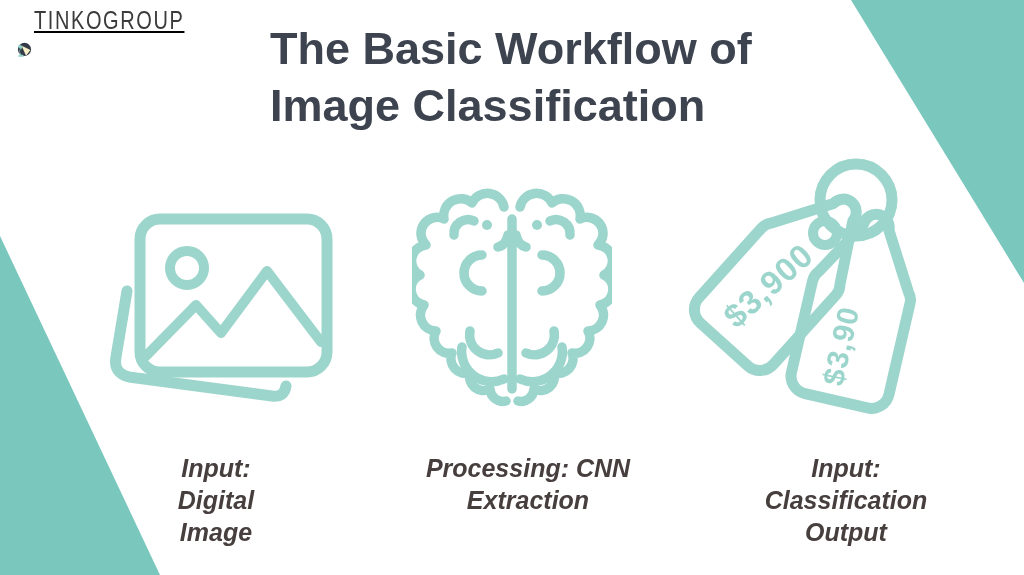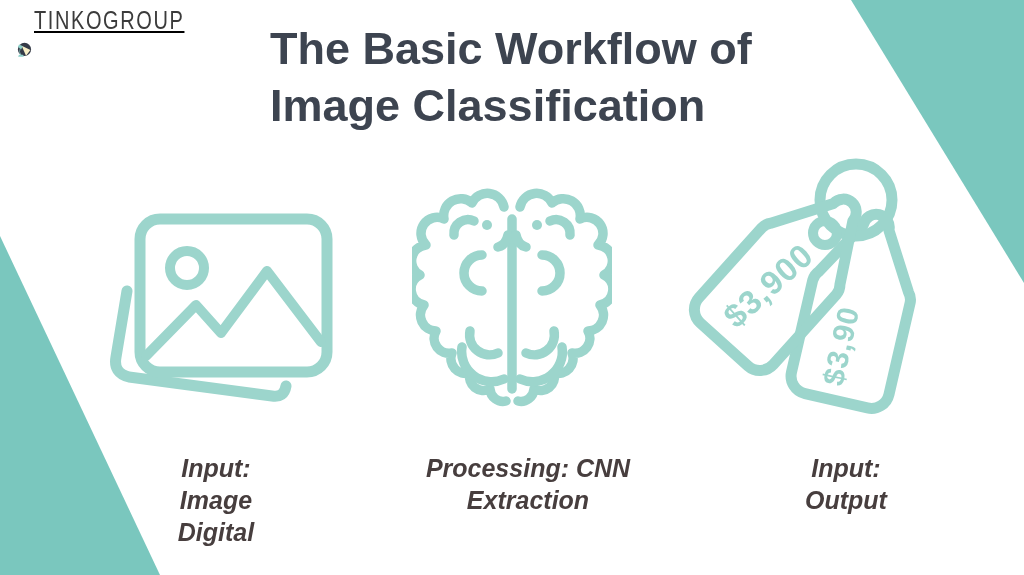--- a/index.html
+++ b/index.html
@@ -101,25 +101,26 @@
     <use href="#tagShape" transform="translate(856,315) rotate(13)" fill="#ffffff" class="teal-stroke" stroke-width="11"></use>
     <text class="tag-text" font-size="30" text-anchor="middle" transform="translate(851,348) rotate(-78)">$3,90</text>
     <circle cx="856" cy="200" r="36" class="teal-stroke" stroke-width="11"></circle>
     <use href="#tagShape" transform="translate(783,279) rotate(42)" fill="#ffffff" class="teal-stroke" stroke-width="11"></use>
     <circle cx="825" cy="233" r="12" class="teal-stroke" stroke-width="10"></circle>
     <text class="tag-text" font-size="33" text-anchor="middle" transform="translate(776,294) rotate(-42)">$3,900</text>
   </svg>
 
   <div class="step-label lbl-1">
     <div>Input:</div>
+    <div>Digital</div>
     <div>Image</div>
-    <div>Digital</div>
   </div>
   <div class="step-label lbl-2">
     <div>Processing: CNN</div>
     <div>Extraction</div>
   </div>
   <div class="step-label lbl-3">
     <div>Input:</div>
+    <div>Classification</div>
     <div>Output</div>
   </div>
 
 </div>
 
 </body></html>

